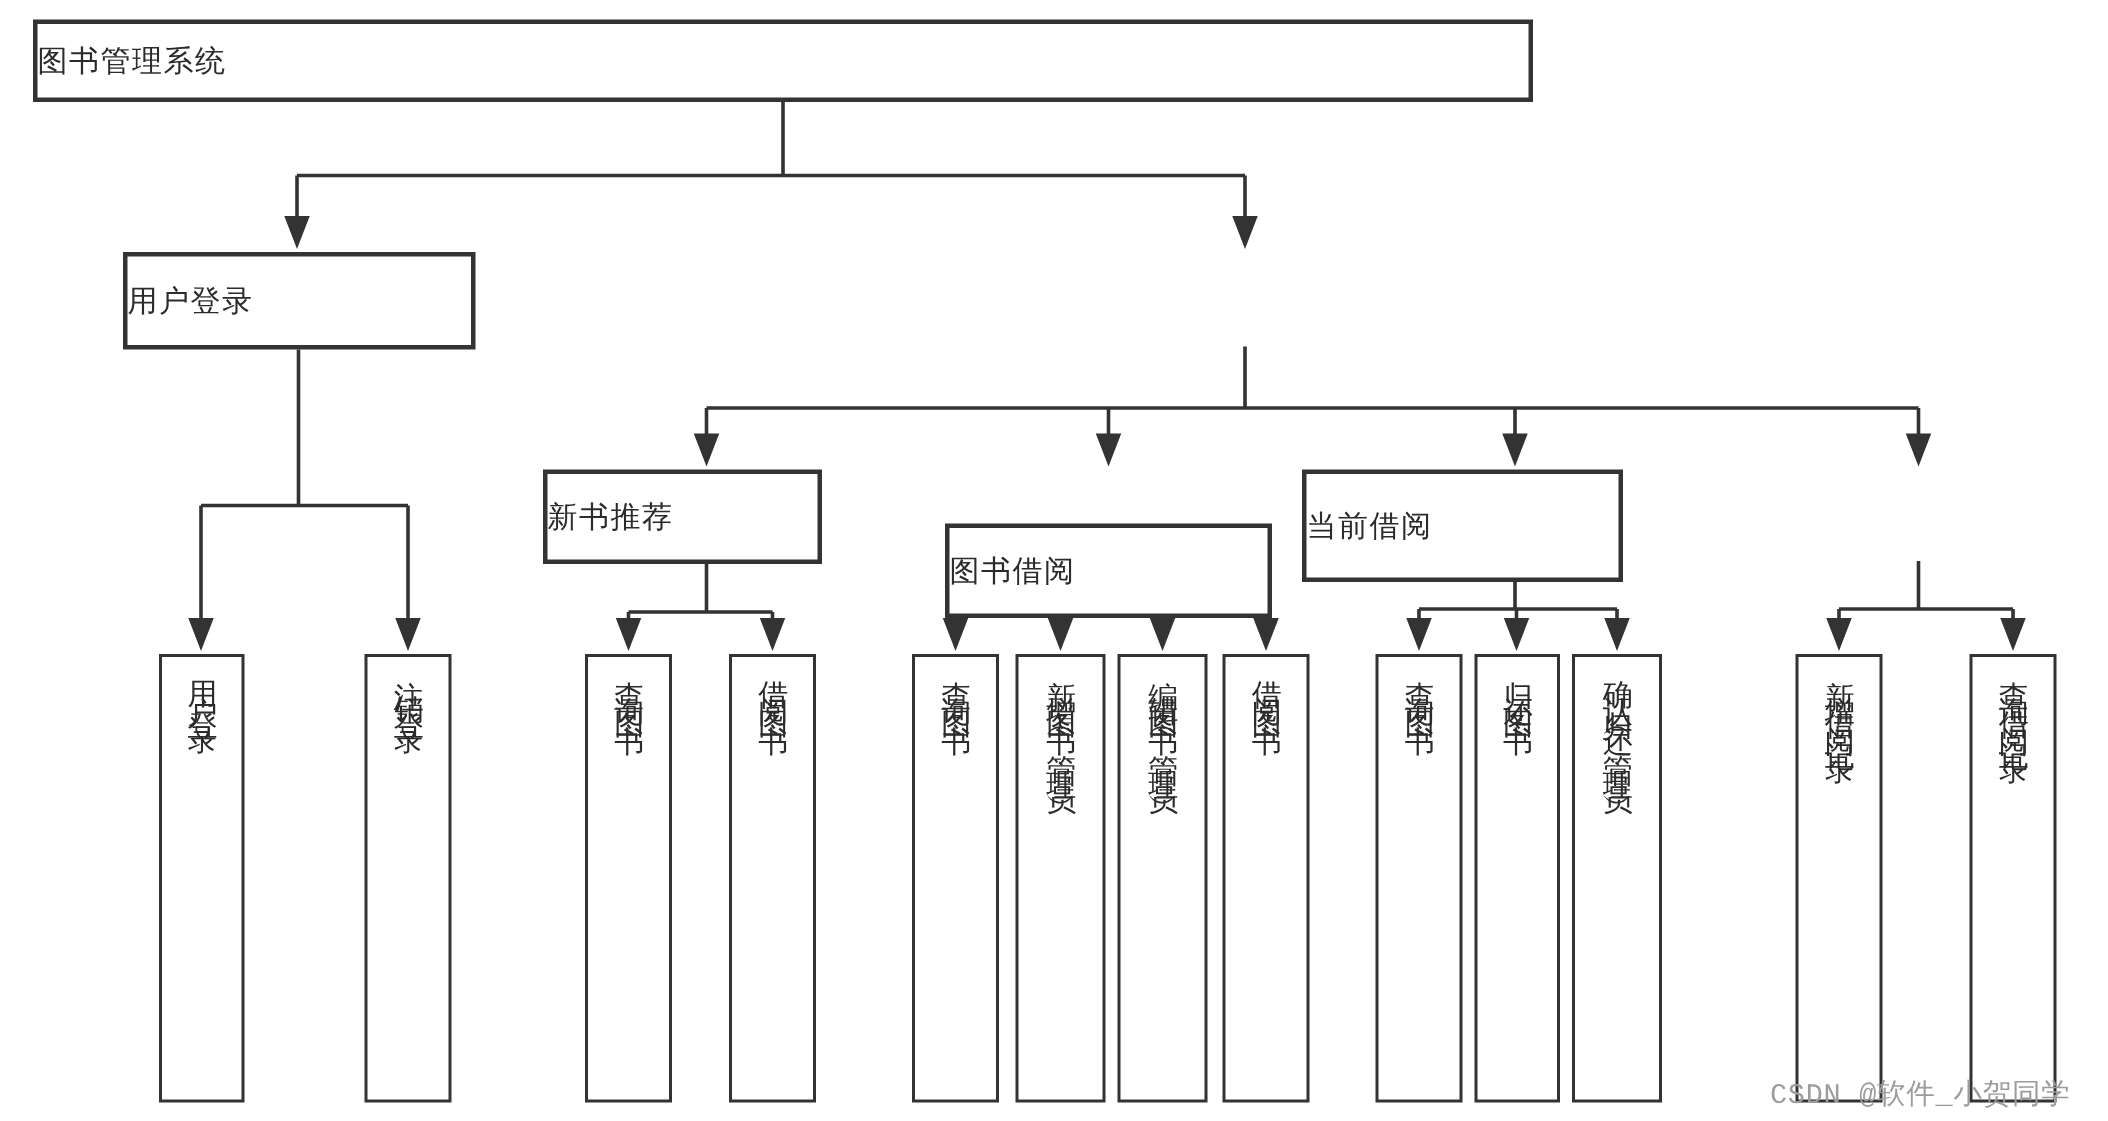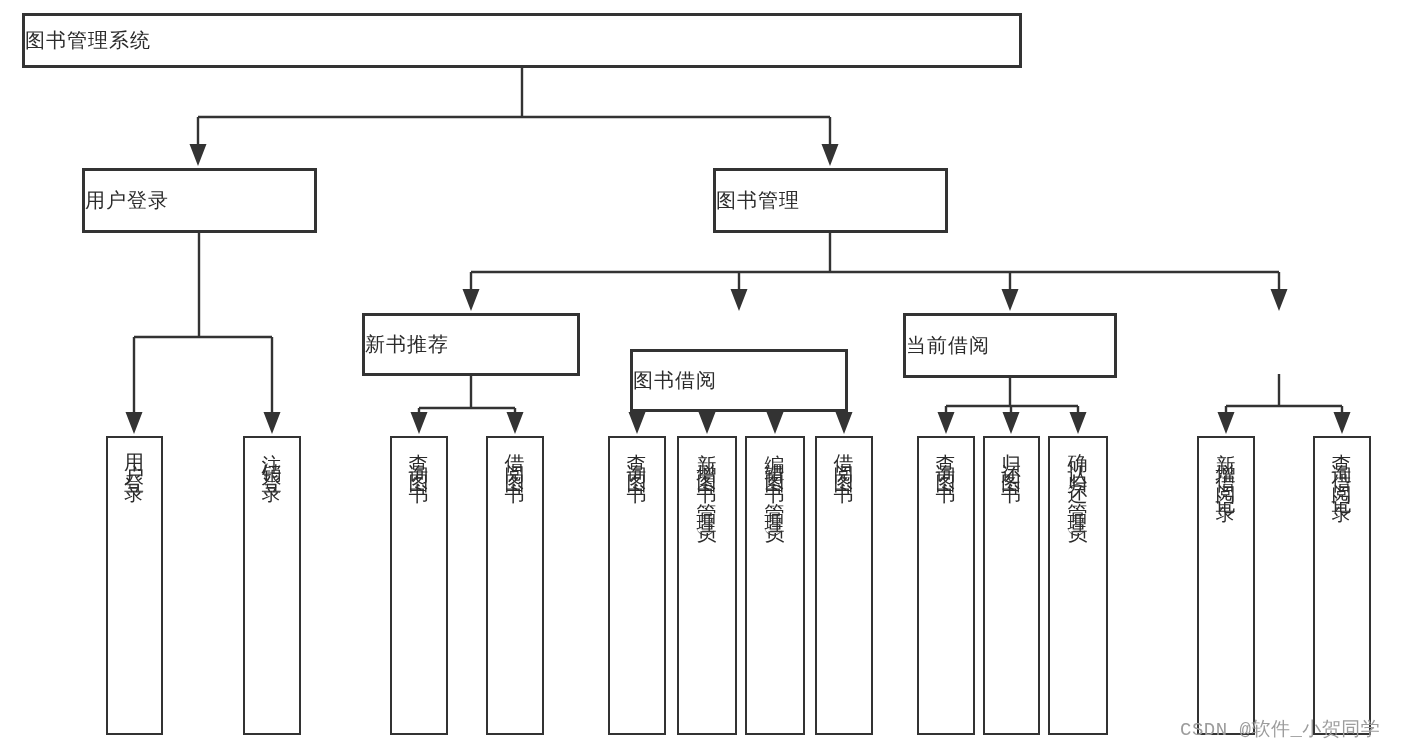--- a/index.html
+++ b/index.html
@@ -66,31 +66,28 @@
              M1333.5,412 L1350.5,412 L1342,434 Z"></path>
   </svg>
 
   <div class="node h-node" style="left:22px; top:13px; width:1000px; height:55px;">
     <span>图书管理系统</span>
   </div>
 
   <div class="node h-node" style="left:82px; top:168px; width:235px; height:65px;">
     <span>用户登录</span>
   </div>
-  <div class="node h-node" style="left:713px; top:168px; width:235px; height:65px;">
-    <span>图书管理</span>
-  </div>
 
-  <div class="node h-node" style="left:362px; top:313px; width:218px; height:63px;">
+  <div class="node h-node" style="left:362px; top:313px; width:186px; height:63px;">
     <span>新书推荐</span>
   </div>
   <div class="node h-node" style="left:630px; top:313px; width:218px; height:63px;margin-top:36px;">
     <span>图书借阅</span>
   </div>
-  <div class="node h-node" style="left:903px; top:313px; width:214px; height:65px;">
+  <div class="node h-node" style="left:868px; top:313px; width:214px; height:75px;">
     <span>当前借阅</span>
   </div>
 
   <div class="node v-node" style="left:106px; top:436px; width:57px; height:299px;">
     <span>用户登录</span>
   </div>
   <div class="node v-node" style="left:243px; top:436px; width:58px; height:299px;">
     <span>注销登录</span>
   </div>
 

